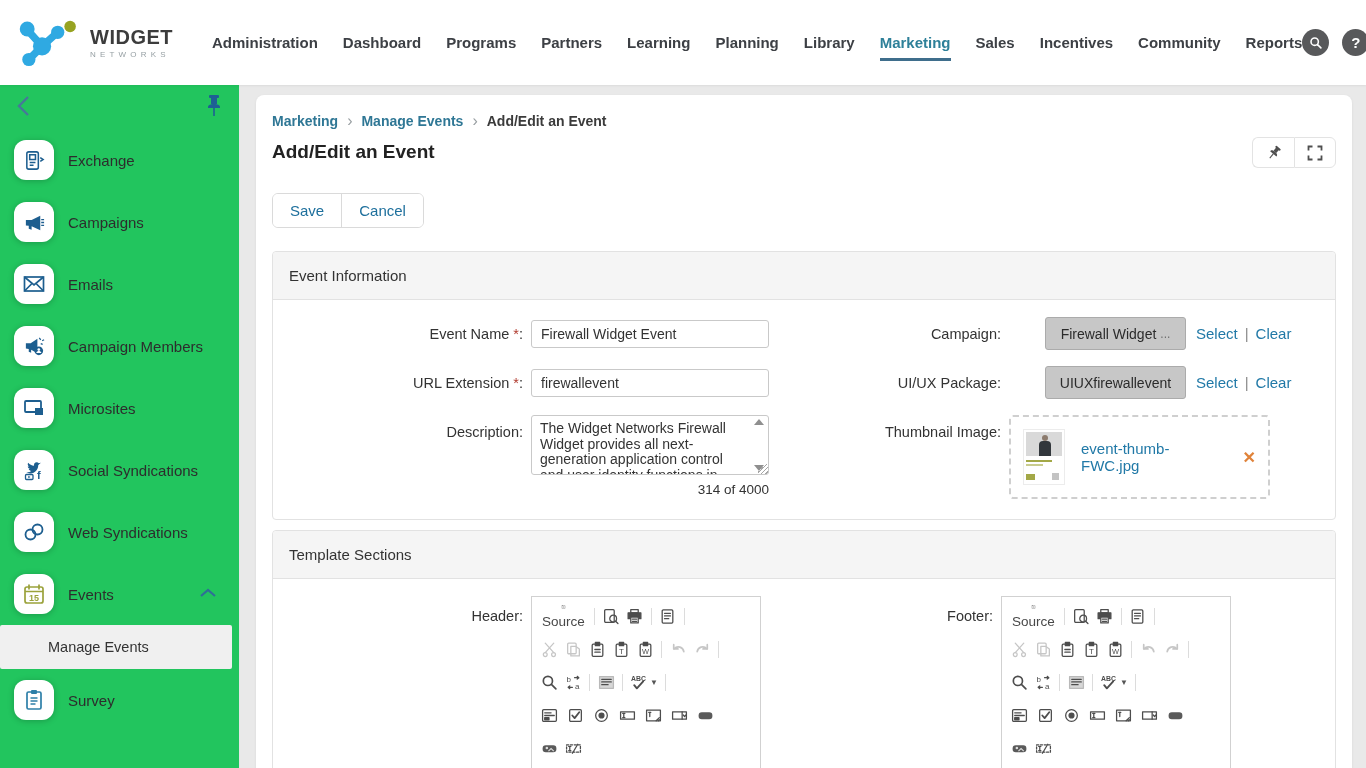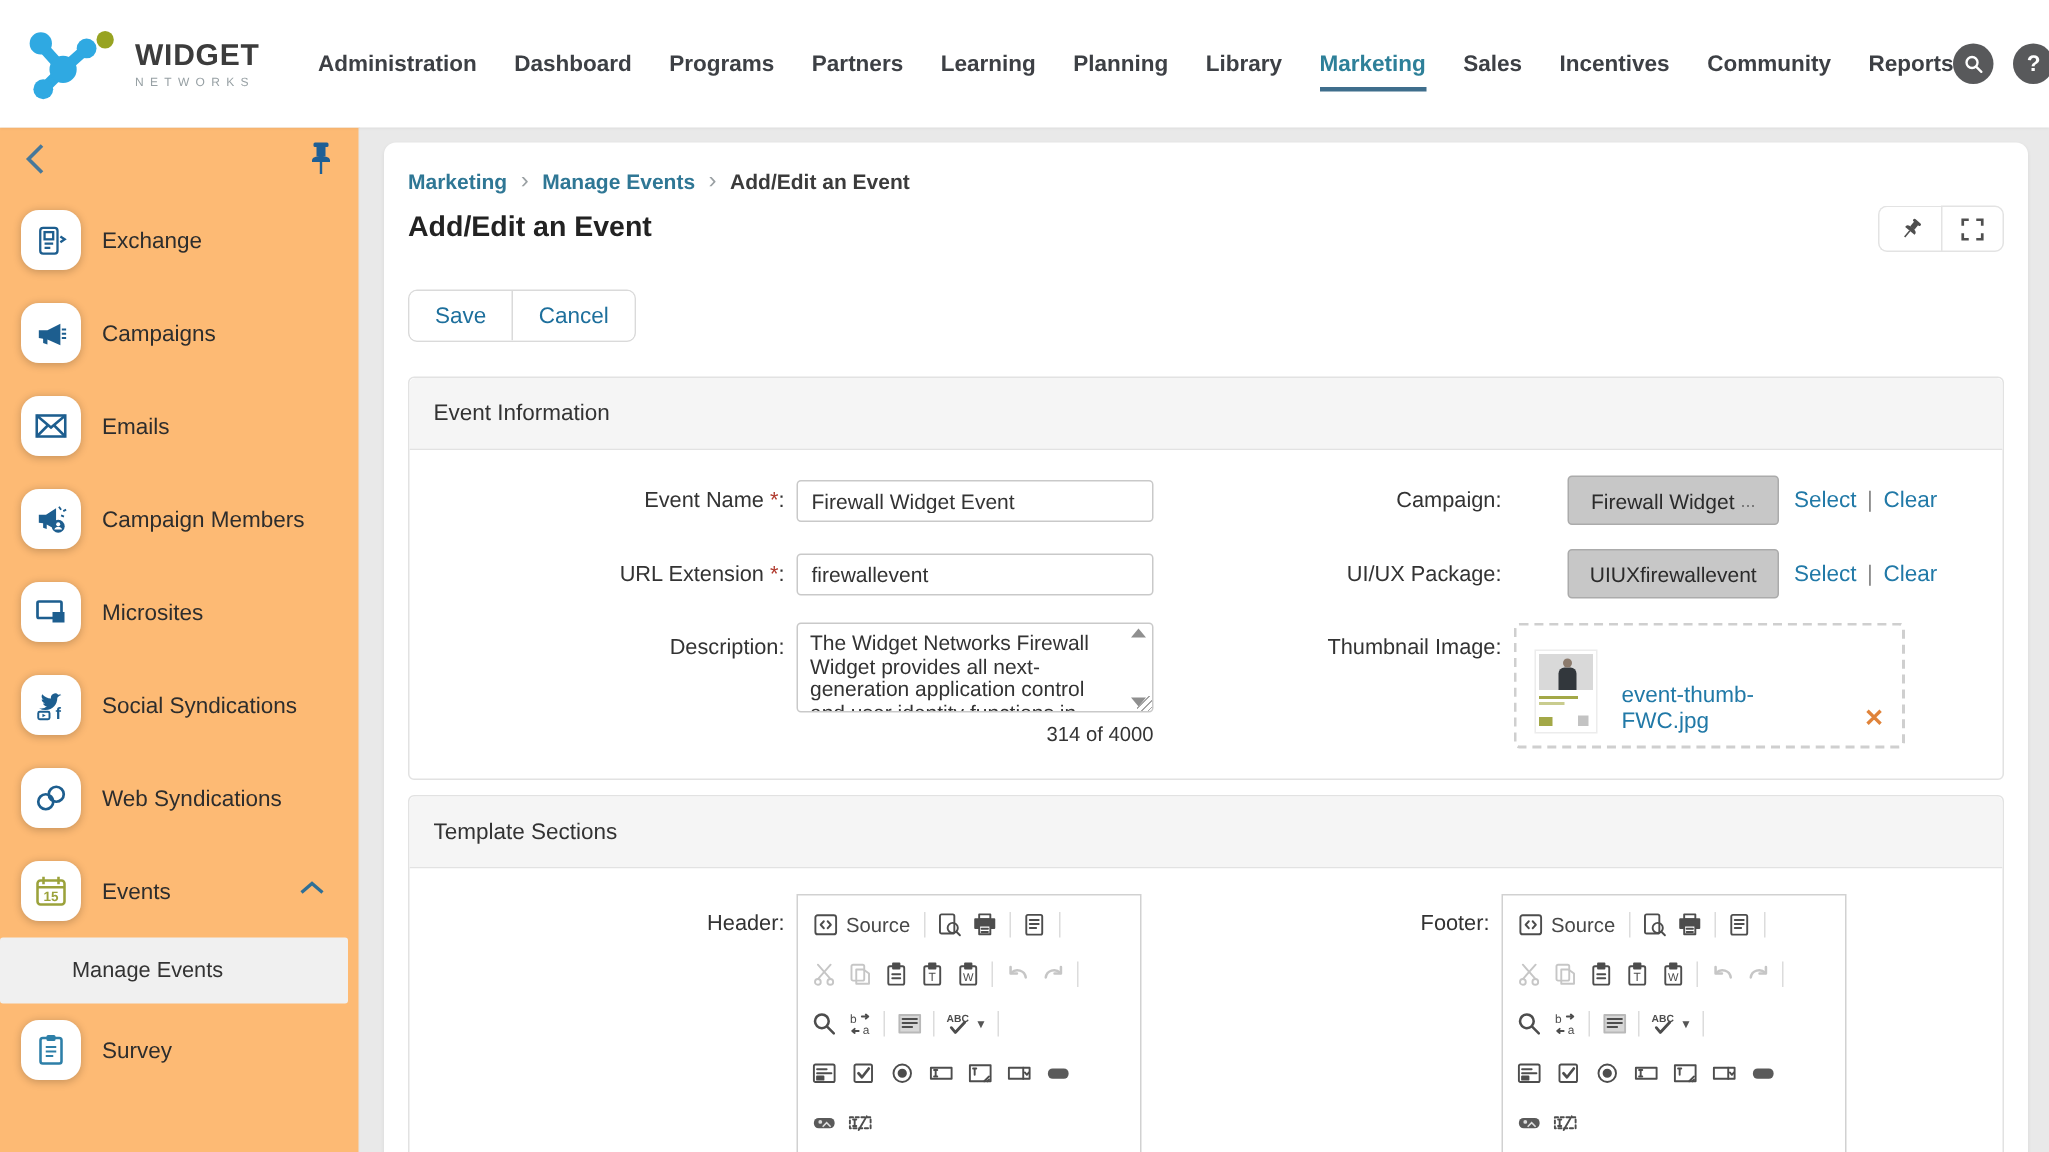--- a/index.html
+++ b/index.html
@@ -15,21 +15,21 @@
   .brand-sub { font-size:8px; letter-spacing:4.2px; color:#97a0a4; margin-top:4px; }
   .topnav { display:flex; align-items:center; gap:25px; margin-left:4px; }
   .nav-item { font-size:15px; font-weight:600; color:#3d4045; cursor:pointer;
     padding:10px 0 7px; border-bottom:3px solid transparent; white-space:nowrap; }
   .nav-item.active { color:#2e8099; border-bottom-color:#3f6e8c; }
   .top-icons { margin-left:auto; display:flex; align-items:center; gap:13px; padding-right:30px; }
   .circ-btn { width:27px; height:27px; border-radius:50%; background:#58595b; display:flex;
     align-items:center; justify-content:center; color:#fff; font-weight:700; font-size:15px; cursor:pointer; }
 
   
-  .sidebar { position:absolute; top:85px; left:0; width:240px; bottom:0; background:#fdba74; z-index:20;
+  .sidebar { position:absolute; top:85px; left:0; width:240px; bottom:0; background:#22c55e; z-index:20;
     border-right:1px solid #e6e6e6; }
   .sb-head { height:44px; position:relative; }
   .sb-back { position:absolute; left:13px; top:8px; cursor:pointer; }
   .sb-pin { position:absolute; right:16px; top:8px; cursor:pointer; }
   .sb-item { display:flex; align-items:center; gap:14px; padding:0 14px; height:62px; cursor:pointer; }
   .tile { width:40px; height:40px; border-radius:12px; background:#fff; flex:0 0 auto;
     box-shadow:0 1px 6px rgba(0,0,0,.22); display:flex; align-items:center; justify-content:center; }
   .sb-label { font-size:15px; font-weight:500; color:#2d2d2d; }
   .sb-chevron { margin-left:auto; padding-right:8px; }
   .sb-sub { height:44px; display:flex; align-items:center; background:#f0f0f0; margin-right:7px;
@@ -78,41 +78,41 @@
     resize:none; overflow:hidden; display:block; }
   .ta-scroll { position:absolute; right:3px; top:4px; bottom:4px; width:14px; display:flex;
     flex-direction:column; justify-content:space-between; align-items:center; }
   .arr { width:0; height:0; border-left:5px solid transparent; border-right:5px solid transparent; cursor:pointer; }
   .arr.up { border-bottom:6px solid #8f8f8f; }
   .arr.dn { border-top:6px solid #8f8f8f; }
   .grip { position:absolute; right:1px; bottom:1px; width:10px; height:10px; cursor:nwse-resize;
     background:linear-gradient(135deg, transparent 40%, #a5a5a5 40% 46%, transparent 46% 62%, #a5a5a5 62% 68%, transparent 68% 84%, #a5a5a5 84% 90%, transparent 90%); }
   .counter { width:238px; text-align:right; font-size:13.5px; color:#333; margin-top:7px; }
   .thumb-drop { width:261px; min-height:84px; border:2px dashed #cfcfcf; border-radius:4px;
-    display:flex; align-items:flex-end; gap:16px; padding:8px 12px; }
+    display:flex; align-items:center; gap:16px; padding:8px 12px; }
   .mini-thumb { width:42px; height:56px; background:#fff; border:1px solid #ececec; position:relative; flex:0 0 auto; }
   .mini-band { position:absolute; left:2px; top:2px; right:2px; height:24px; background:#d9d9d9; }
   .mini-person-head { position:absolute; left:18px; top:5px; width:6px; height:6px; border-radius:50%; background:#8c7b6d; }
   .mini-person-body { position:absolute; left:15px; top:11px; width:12px; height:15px; border-radius:4px 4px 0 0; background:#32373c; }
   .mini-line1 { position:absolute; left:2px; top:30px; width:26px; height:2px; background:#a3a847; }
   .mini-line2 { position:absolute; left:2px; top:34px; width:17px; height:2px; background:#c9cc8e; }
   .mini-blk1 { position:absolute; left:2px; bottom:4px; width:9px; height:6px; background:#a3a847; }
   .mini-blk2 { position:absolute; right:5px; bottom:4px; width:7px; height:7px; background:#c3c3c3; }
   .file-link { color:#2179a7; font-size:15px; cursor:pointer; }
   .x-remove { color:#e0833a; font-size:16px; font-weight:700; cursor:pointer; margin-left:4px; }
 
   
   .ed-row { display:flex; align-items:flex-start; }
   .ed-label { padding-top:12px; }
   .editor { width:230px; border:1px solid #d1d1d1; background:#fff; height:260px; }
   .tb { padding:3px 5px 0; }
   .tb-row { display:flex; align-items:center; height:33px; }
   .tbtn { width:24px; height:24px; display:flex; align-items:center; justify-content:center;
     border-radius:2px; cursor:pointer; flex:0 0 auto; }
-  .src-btn { display:flex; align-items:center; gap:5px; padding:0 5px; height:24px; cursor:pointer; }
+  .src-btn { display:flex; align-items:center; gap:5px; padding:0 5px; height:24px; cursor:pointer;flex-direction:column; }
   .src-txt { font-size:13.5px; color:#484848; }
   .tsep { width:1px; height:17px; background:#dcdcdc; margin:0 4px; flex:0 0 auto; }
   .caret { font-size:8px; color:#555; margin-left:1px; }
   svg.ic { stroke:#4d4d4d; fill:none; stroke-width:1.2; stroke-linecap:round; stroke-linejoin:round; }
   svg.ic.dis { stroke:#c6c6c6; }
   svg.ic text { stroke:none; }
   .sel-bg { fill:#d7d7d7; stroke:#b9b9b9; }
 </style>
 </head>
 <body>

